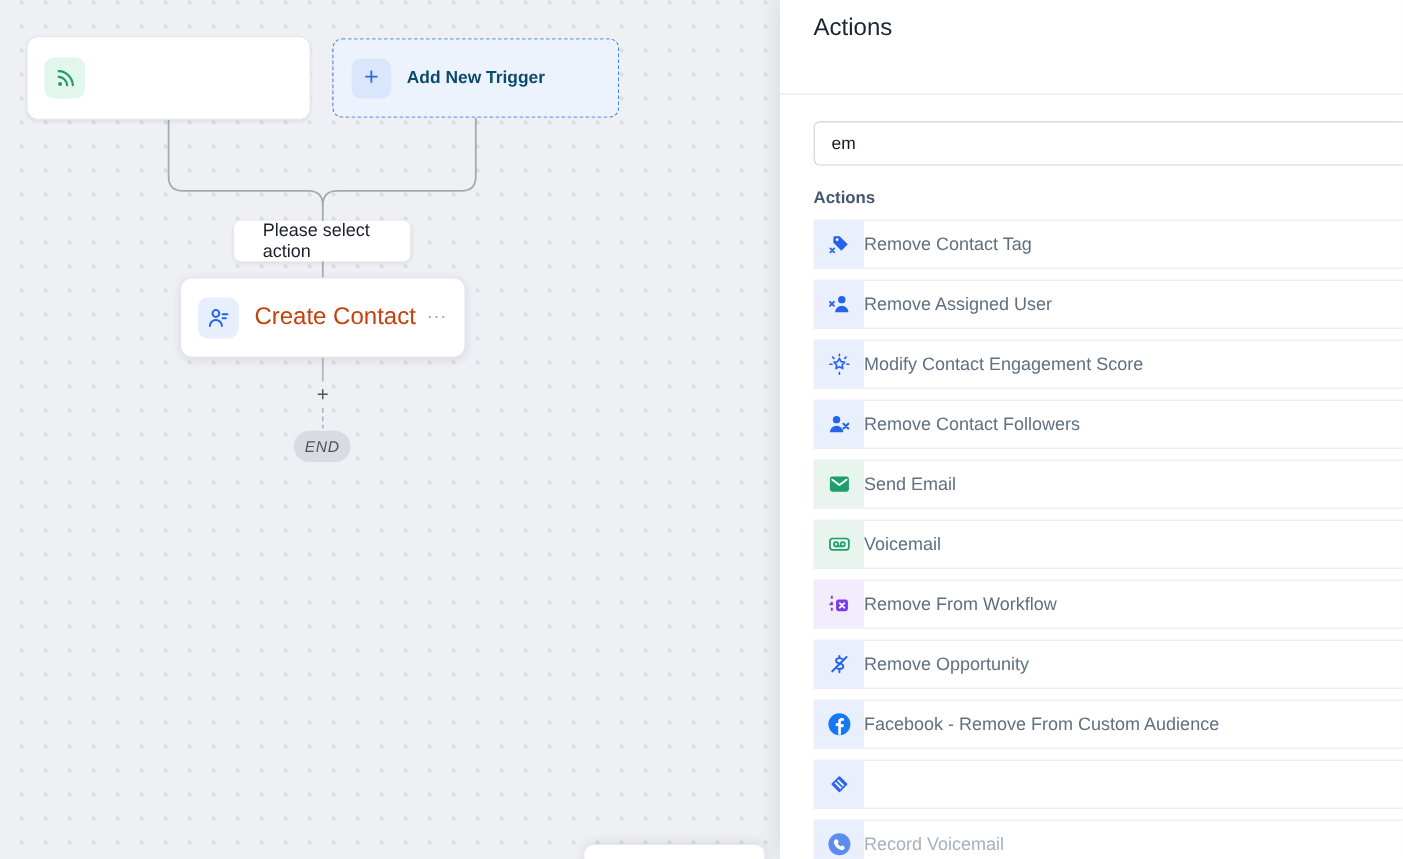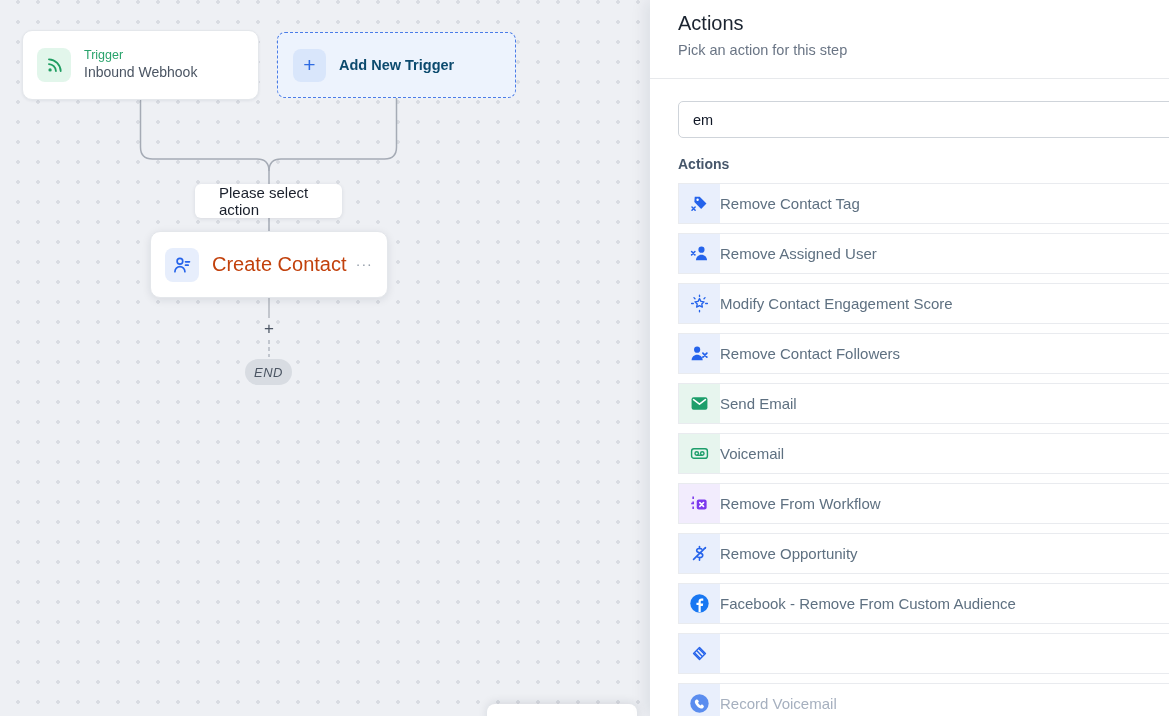--- a/index.html
+++ b/index.html
@@ -98,24 +98,20 @@
     <path d="M269 340 V357" fill="none" stroke="#b3b8c1" stroke-width="1.5" stroke-dasharray="4 3"></path>
   </svg>
 
   <div class="node-card trigger-card">
     <div class="icon-chip trigger-chip">
       <svg width="19" height="19" viewBox="0 0 24 24">
         <circle cx="6.4" cy="17.6" r="2.1" fill="currentColor"></circle>
         <path d="M5 10.2A9.3 9.3 0 0 1 13.8 19" fill="none" stroke="currentColor" stroke-width="2.3" stroke-linecap="round"></path>
         <path d="M5 4.2A15.3 15.3 0 0 1 19.8 19" fill="none" stroke="currentColor" stroke-width="2.3" stroke-linecap="round"></path>
       </svg>
-    </div>
-    <div class="trigger-text">
-      <div class="trigger-kicker">Trigger</div>
-      <div class="trigger-title">Inbound Webhook</div>
     </div>
   </div>
 
   <div class="add-trigger">
     <div class="plus-chip">+</div>
     <div class="add-trigger-label">Add New Trigger</div>
   </div>
 
   <div class="select-hint">Please select action</div>
 
@@ -133,21 +129,20 @@
   </div>
 
   <div class="plus-inline">+</div>
   <div class="end-pill">END</div>
   <div class="bottom-toolbar"></div>
 </div>
 
 <div class="panel">
   <div class="panel-header">
     <div class="panel-title">Actions</div>
-    <div class="panel-subtitle">Pick an action for this step</div>
   </div>
 
   <div class="search-wrap">
     <input class="search-input" type="text" value="em" style="">
   </div>
 
   <div class="section-label">Actions</div>
 
   <div class="action-list" id="action-list">
       <div class="action-row">

